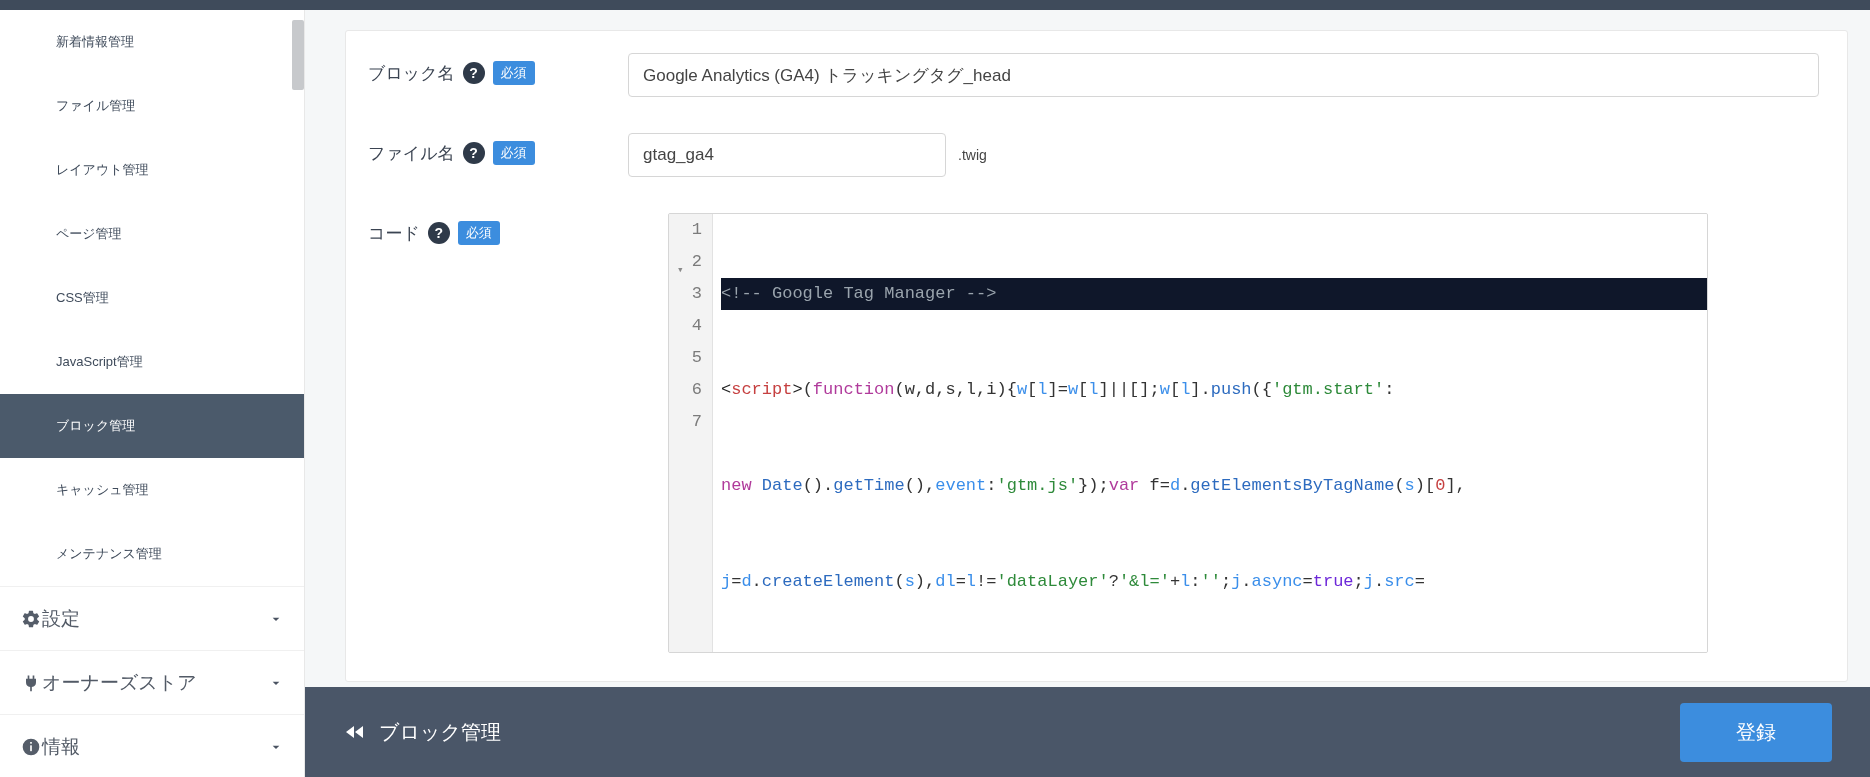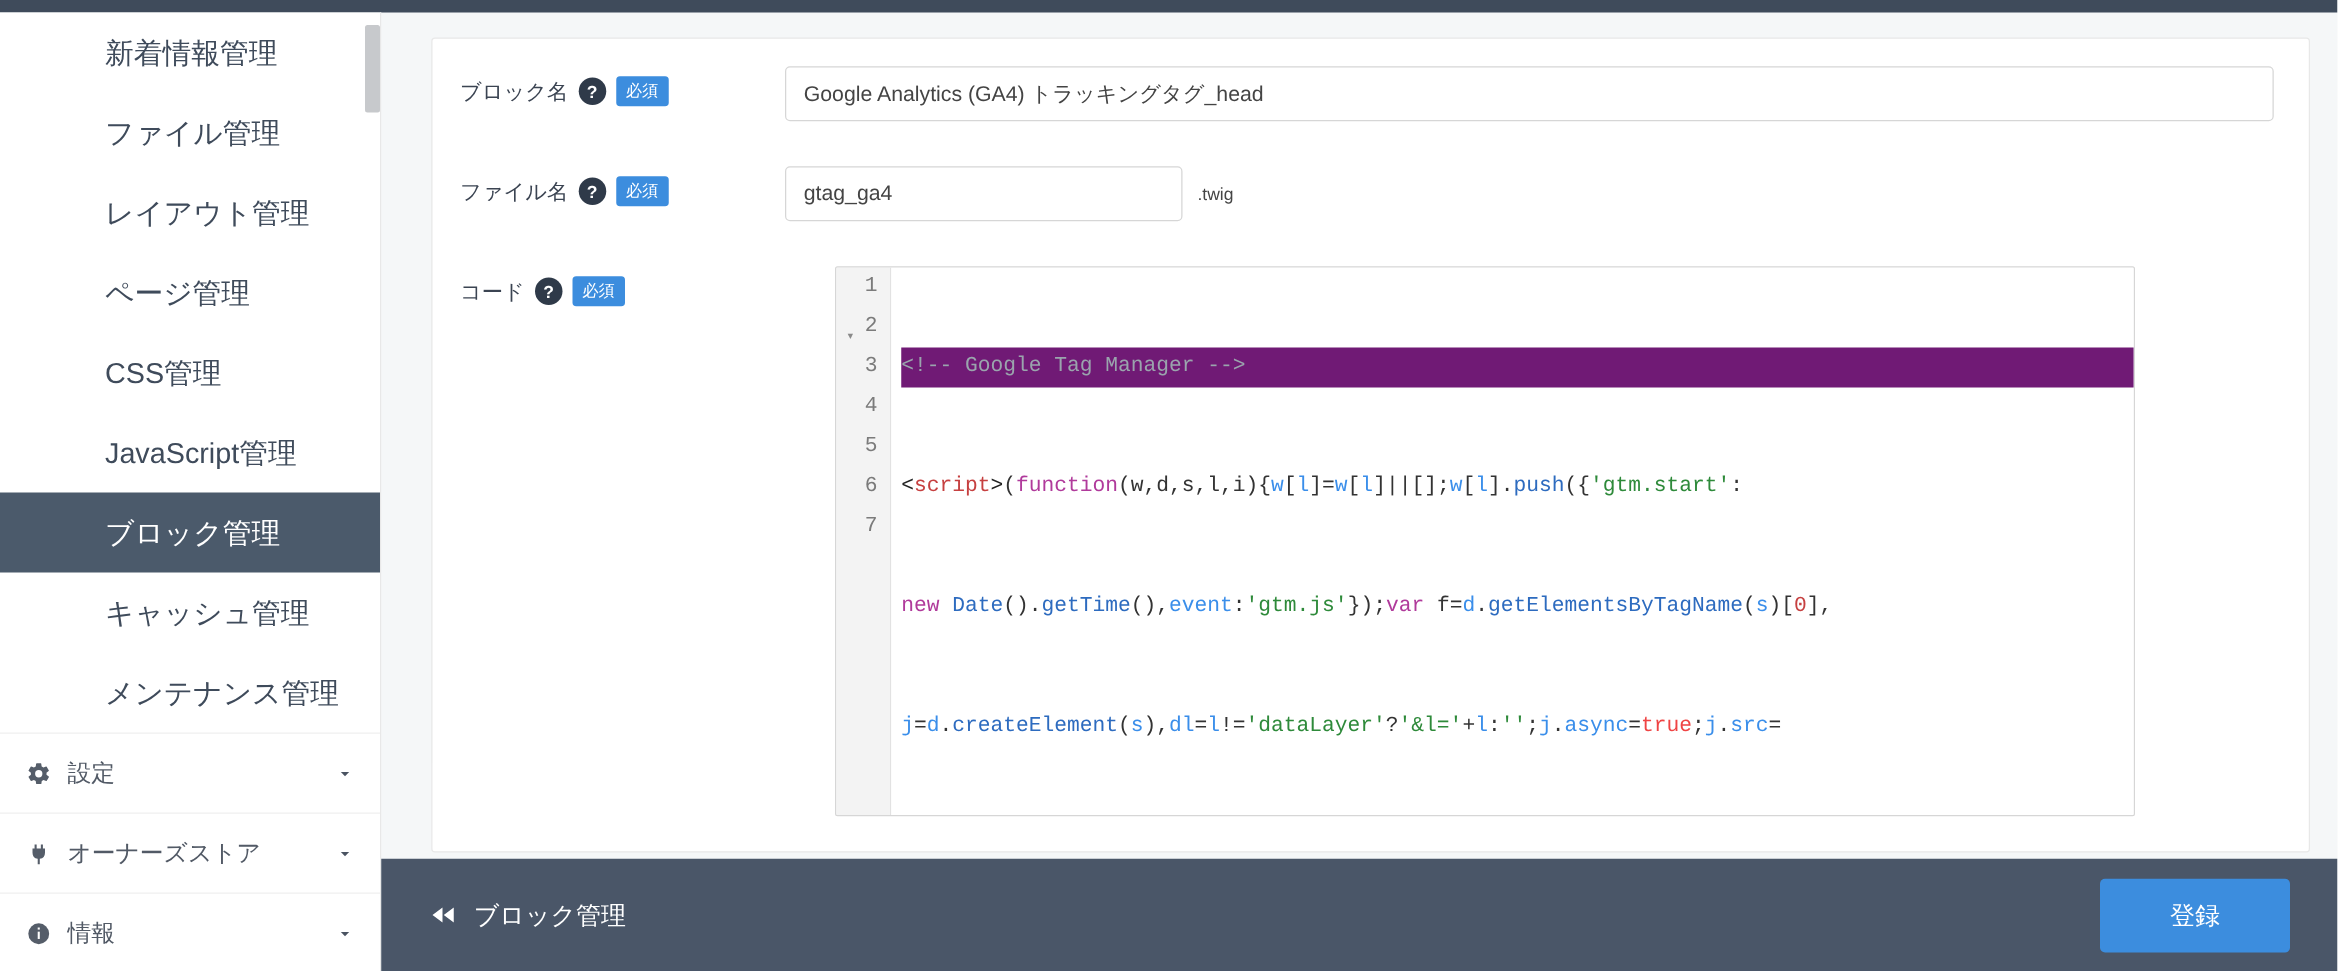--- a/index.html
+++ b/index.html
@@ -44,41 +44,41 @@
     right: 0;
     width: 12px;
     height: 70px;
     background: #c7c9cc;
     border-radius: 2px;
   }
   .side-item {
     display: flex;
     align-items: center;
     height: 64px;
-    padding: 0 20px 0 84px;
+    padding: 0 20px 0 56px;
     color: #3f4b5b;
     cursor: pointer;
-    font-size: 23px;
+    font-size: 13px;
     border-bottom: 0;
   }
   .side-item.active {
     background: #4b5a6b;
     color: #fff;
   }
   .side-section {
     display: flex;
     align-items: center;
     height: 64px;
     padding: 0 20px 0 20px;
     color: #525a66;
     cursor: pointer;
     font-size: 19px;
     border-top: 1px solid #f0f0f0;
     justify-content: flex-start;
-    gap: 12px;
+    gap: 0;
   }
   .side-section .chev {
     margin-left: auto;
     color: #4a5361;
   }
   .side-section .sec-icon {
     width: 22px;
     display: inline-flex;
     justify-content: center;
     color: #555d69;
@@ -207,29 +207,29 @@
   }
   .code-lines {
     flex: 1;
     background: #fff;
     padding-left: 8px;
     white-space: pre;
     color: #333;
     position: relative;
   }
   .cline { height: 32px; }
-  .cline.hl { background: #701a75; }
+  .cline.hl { background: #0f172a; }
   .t-comment { color: #9aa4ad; }
   .t-angle   { color: #222; }
   .t-key     { color: #c64040; }
   .t-func    { color: #2d6bbf; }
   .t-str     { color: #2e8a3a; }
   .t-kw      { color: #b03a9b; }
   .t-v       { color: #3a8eea; }
-  .t-bool    { color: #ef4444; }
+  .t-bool    { color: #6d28d9; }
 
   
   .footerbar {
     position: absolute;
     left: 305px;
     right: 0;
     bottom: 0;
     height: 90px;
     background: #4a5668;
     display: flex;

